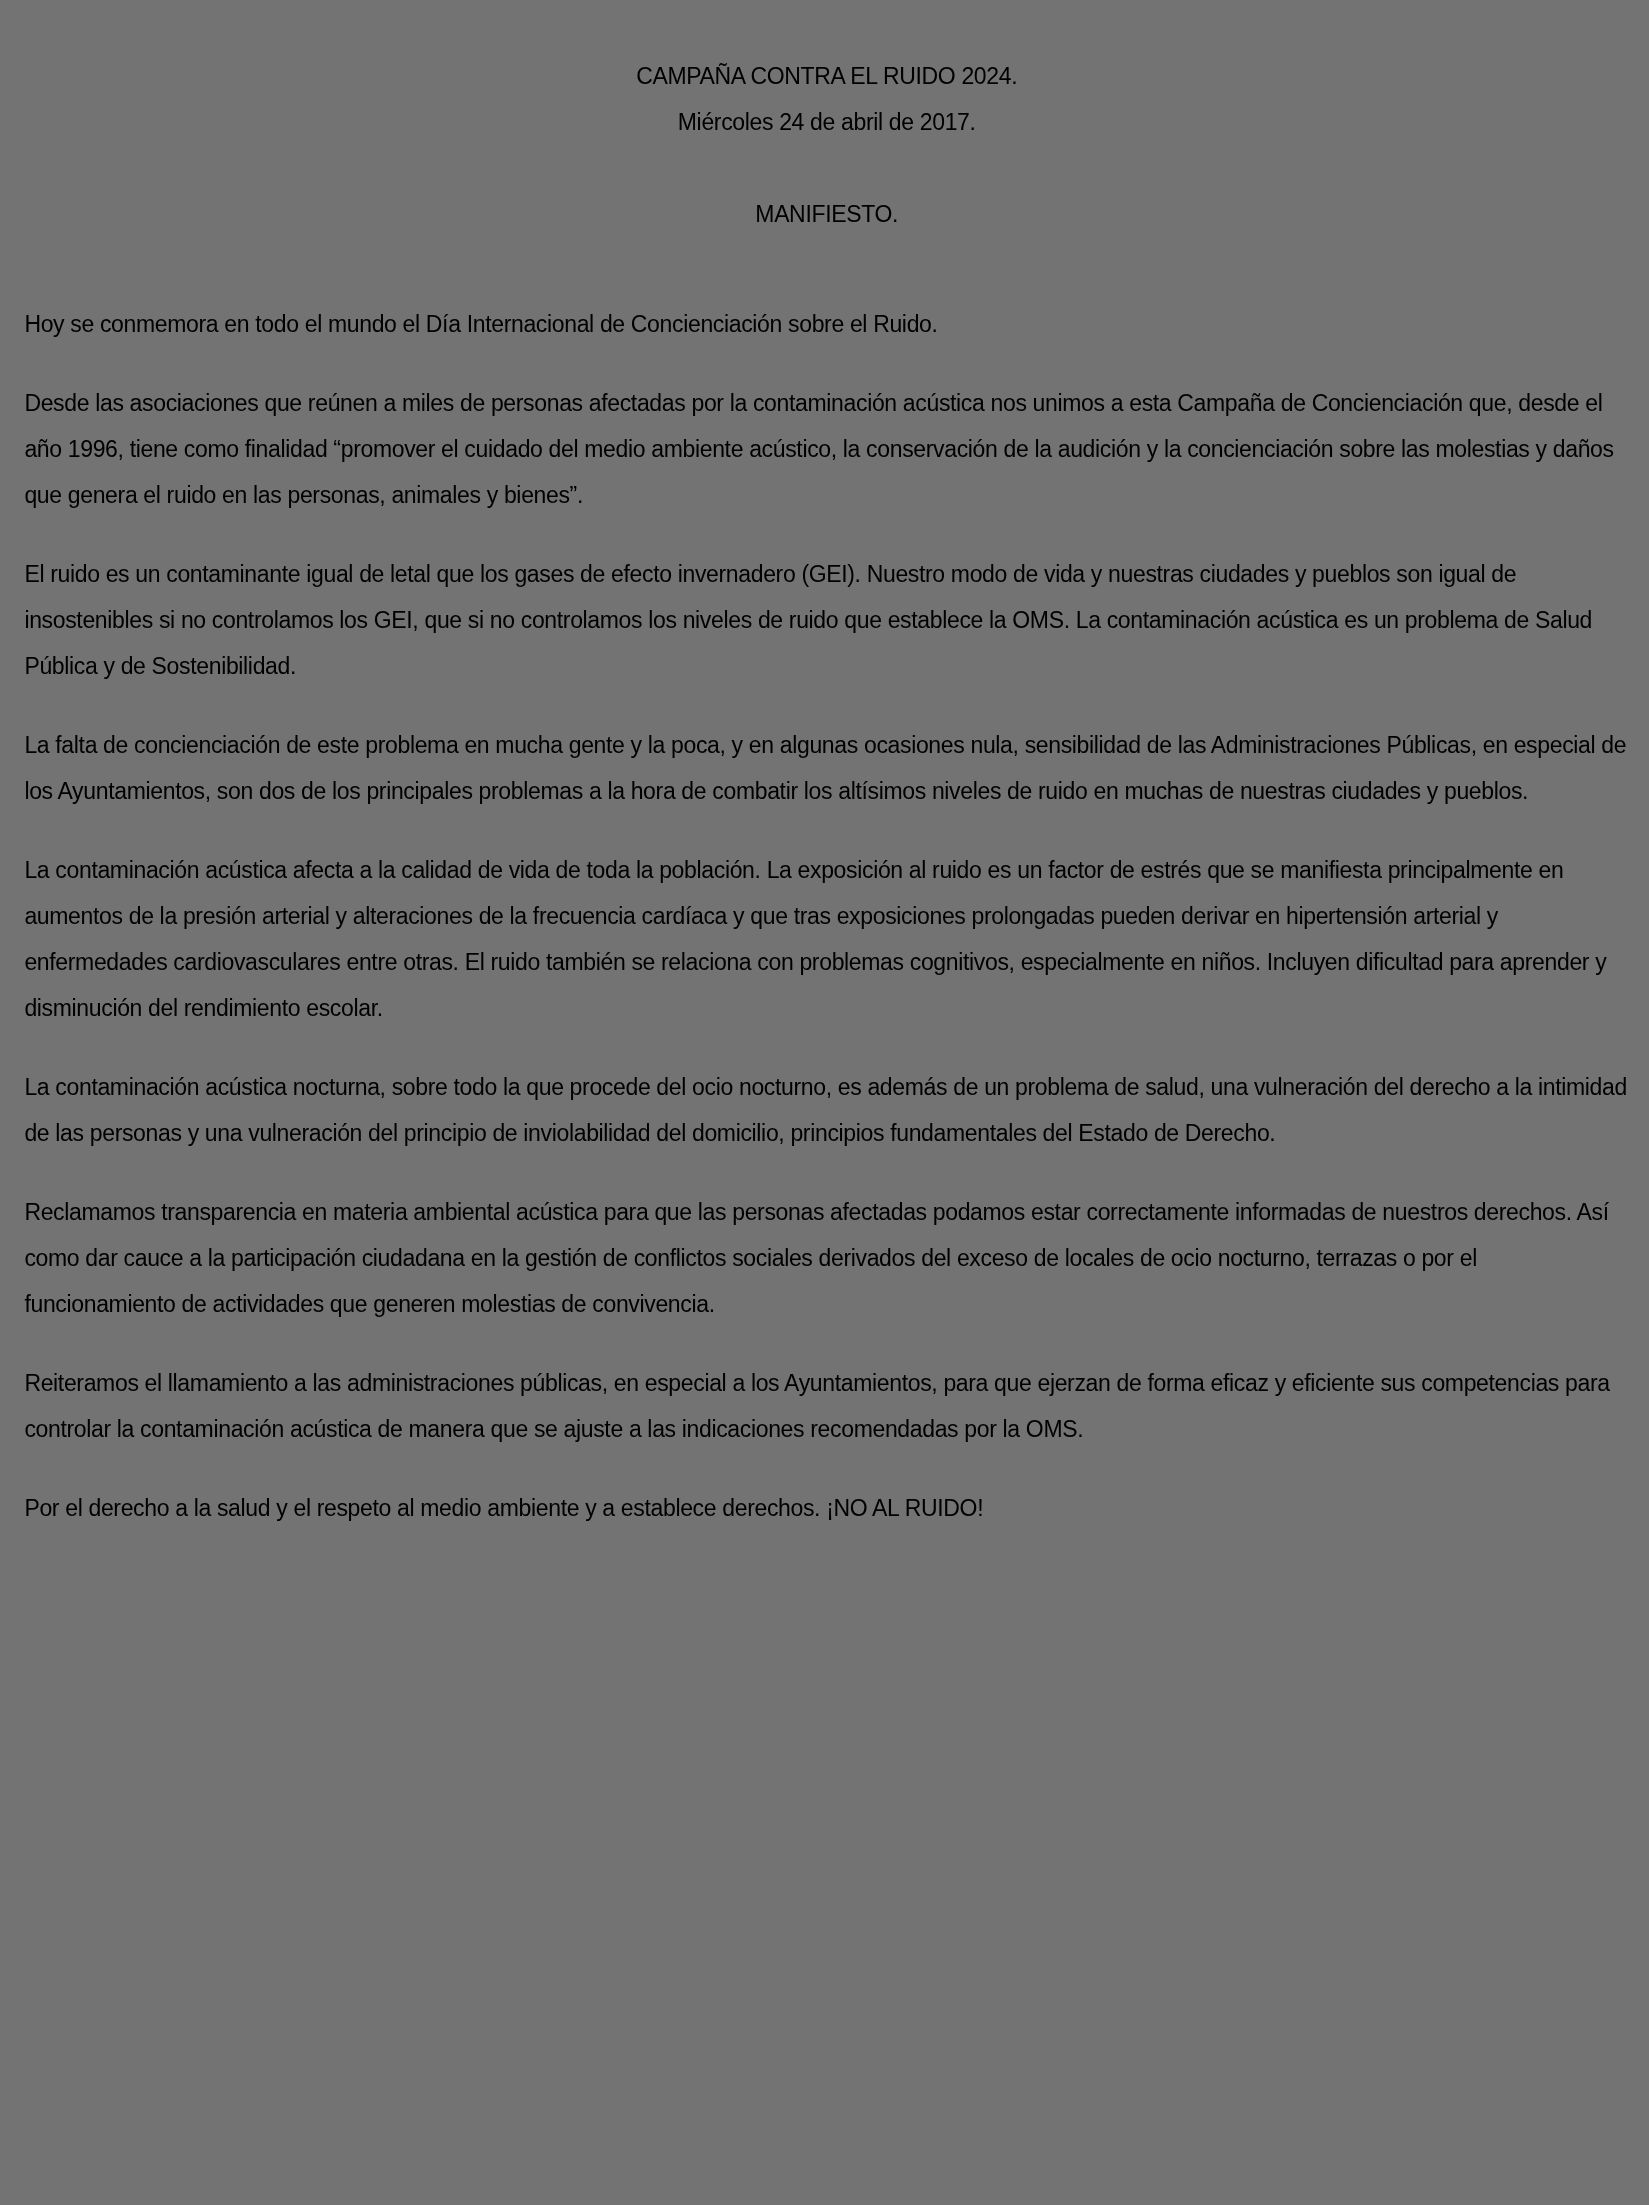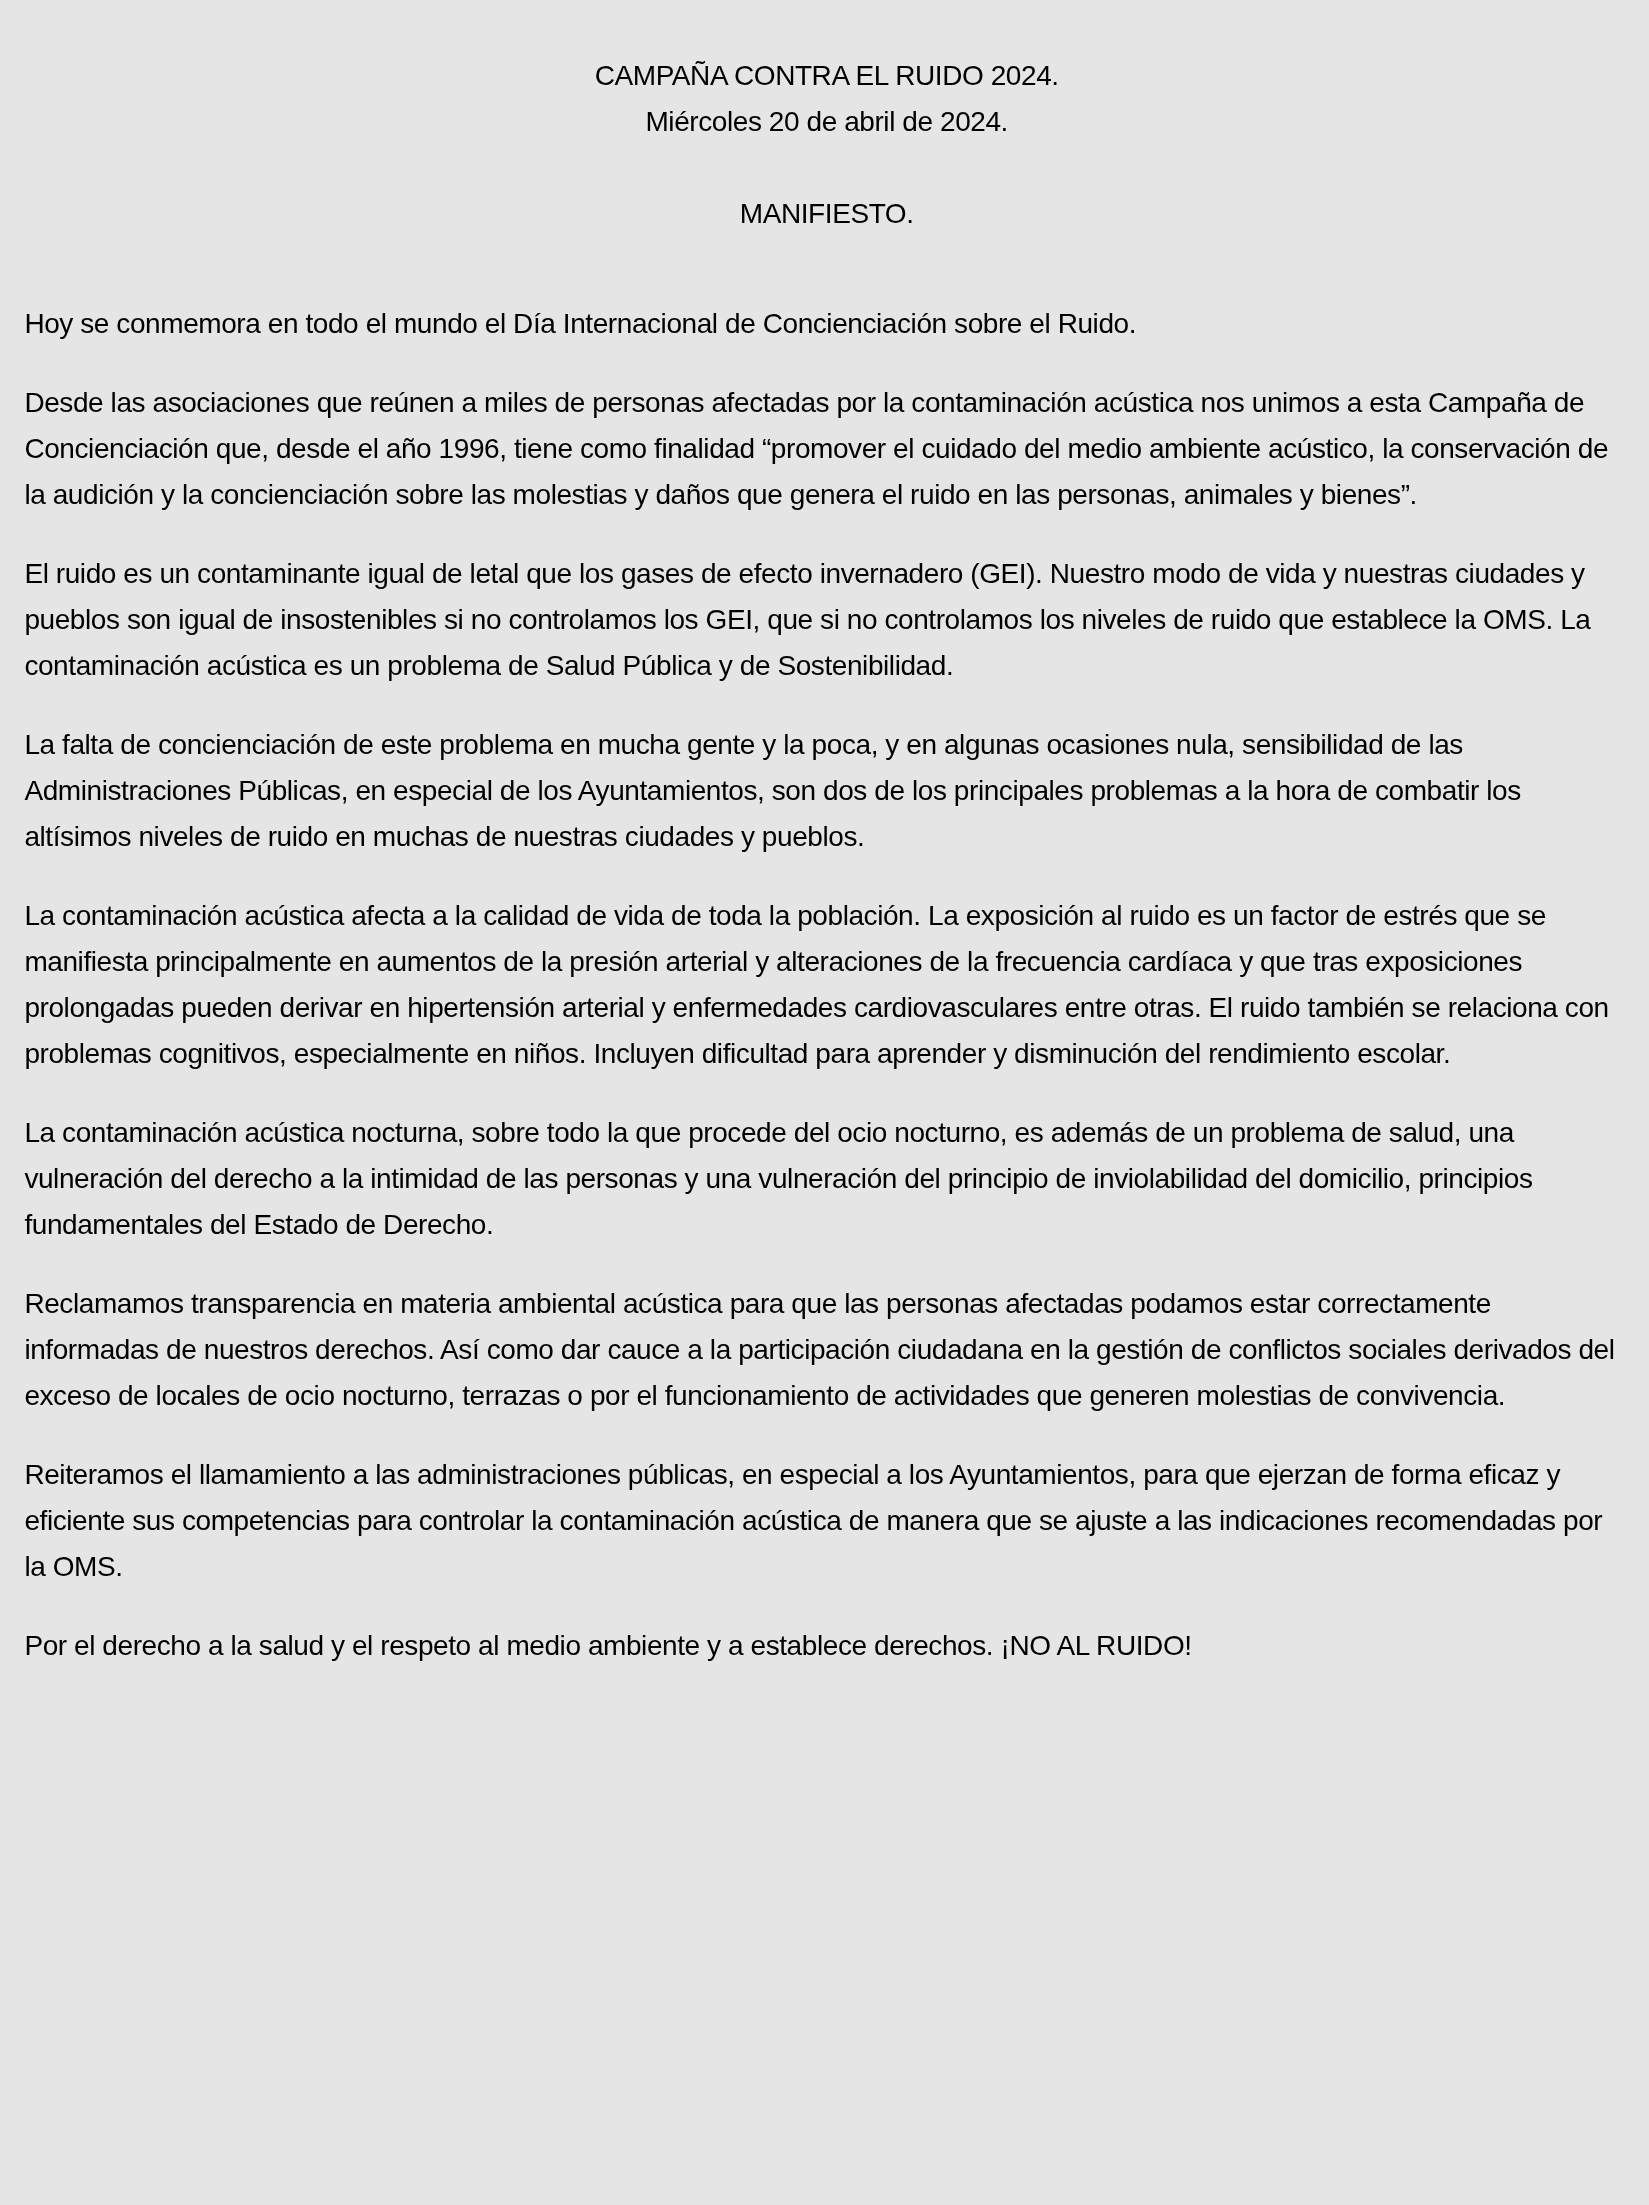--- a/index.html
+++ b/index.html
@@ -4,24 +4,24 @@
 <style>
   html, body {
     margin: 0;
     padding: 0;
     background: #ffffff;
   }
   .page {
     position: relative;
     width: 1650px;
     height: 2205px;
-    background: #e5e5e5;
+    background: #737373;
     color: #000000;
     font-family: "Liberation Sans", "DejaVu Sans", sans-serif;
-    font-size: 28px;
+    font-size: 23px;
     line-height: 46px;
     letter-spacing: -0.015em;
     box-sizing: border-box;
     padding: 53px 21px 0 24.4px;
     overflow: hidden;
   }
   .doc-header {
     text-align: center;
   }
   .doc-header p {
@@ -39,21 +39,21 @@
     margin-bottom: 0;
   }
 </style>
 </head>
 <body>
 
 <div class="page">
 
   <div class="doc-header">
     <p>CAMPAÑA CONTRA EL RUIDO 2024.</p>
-    <p>Miércoles 20 de abril de 2024.</p>
+    <p>Miércoles 24 de abril de 2017.</p>
   </div>
 
   <div class="section-title">MANIFIESTO.</div>
 
   <div class="doc-body">
     <p>Hoy se conmemora en todo el mundo el Día Internacional de Concienciación sobre el Ruido.</p>
     <p>Desde las asociaciones que reúnen a miles de personas afectadas por la contaminación acústica nos unimos a esta Campaña de Concienciación que, desde el año 1996, tiene como finalidad “promover el cuidado del medio ambiente acústico, la conservación de la audición y la concienciación sobre las molestias y daños que genera el ruido en las personas, animales y bienes”.</p>
     <p>El ruido es un contaminante igual de letal que los gases de efecto invernadero (GEI). Nuestro modo de vida y nuestras ciudades y pueblos son igual de insostenibles si no controlamos los GEI, que si no controlamos los niveles de ruido que establece la OMS. La contaminación acústica es un problema de Salud Pública y de Sostenibilidad.</p>
     <p>La falta de concienciación de este problema en mucha gente y la poca, y en algunas ocasiones nula, sensibilidad de las Administraciones Públicas, en especial de los Ayuntamientos, son dos de los principales problemas a la hora de combatir los altísimos niveles de ruido en muchas de nuestras ciudades y pueblos.</p>
     <p>La contaminación acústica afecta a la calidad de vida de toda la población. La exposición al ruido es un factor de estrés que se manifiesta principalmente en aumentos de la presión arterial y alteraciones de la frecuencia cardíaca y que tras exposiciones prolongadas pueden derivar en hipertensión arterial y enfermedades cardiovasculares entre otras. El ruido también se relaciona con problemas cognitivos, especialmente en niños. Incluyen dificultad para aprender y disminución del rendimiento escolar.</p>

